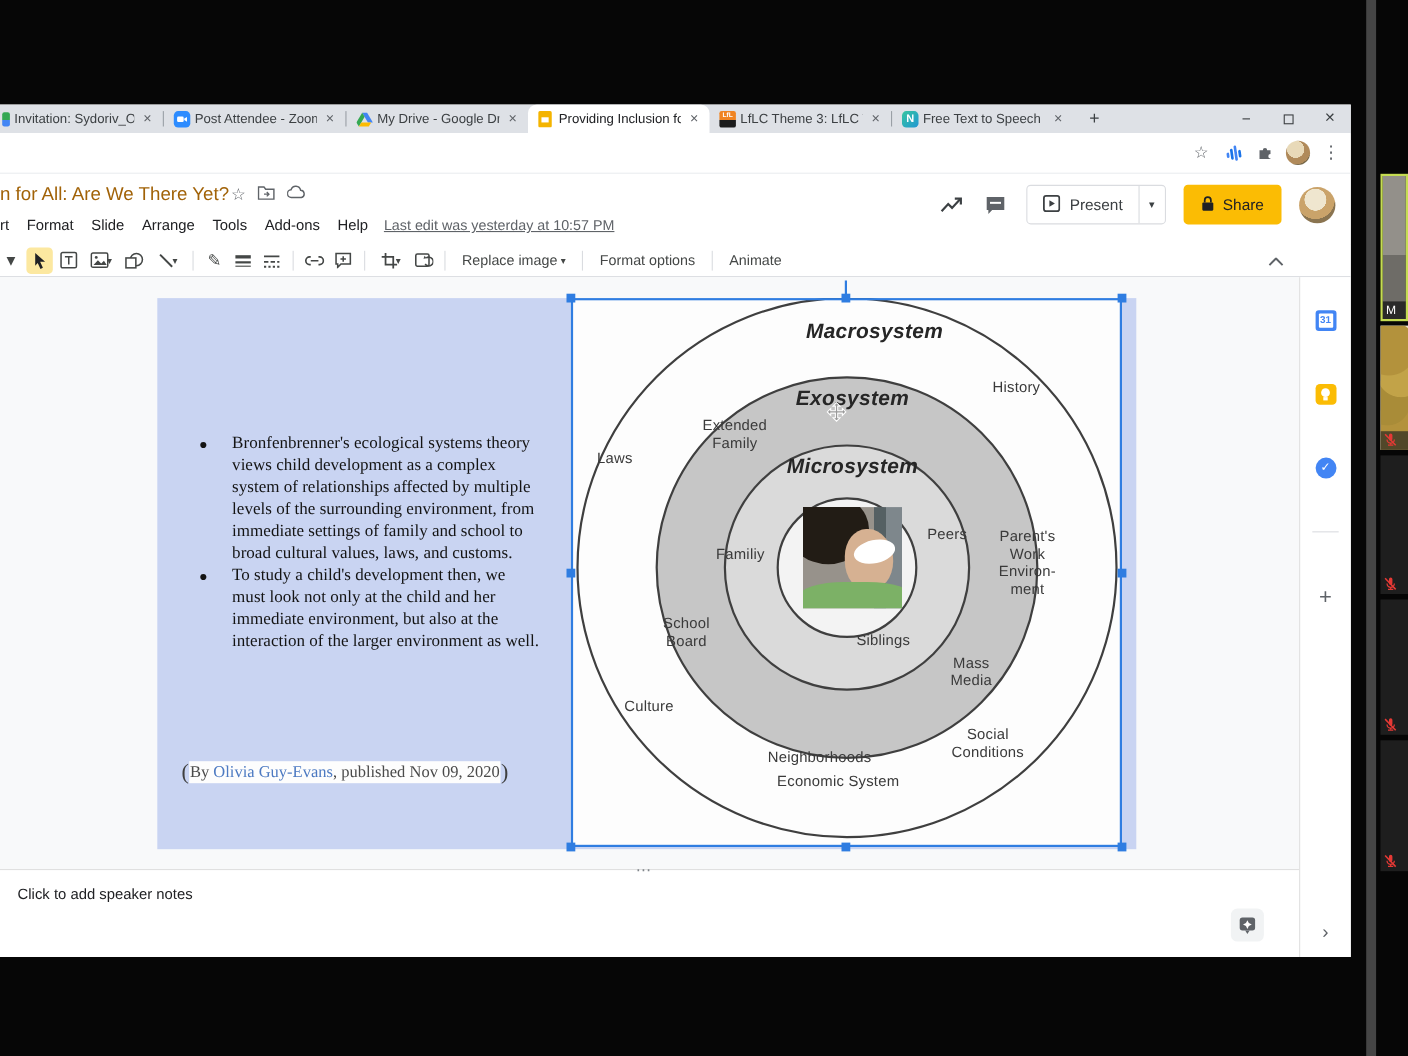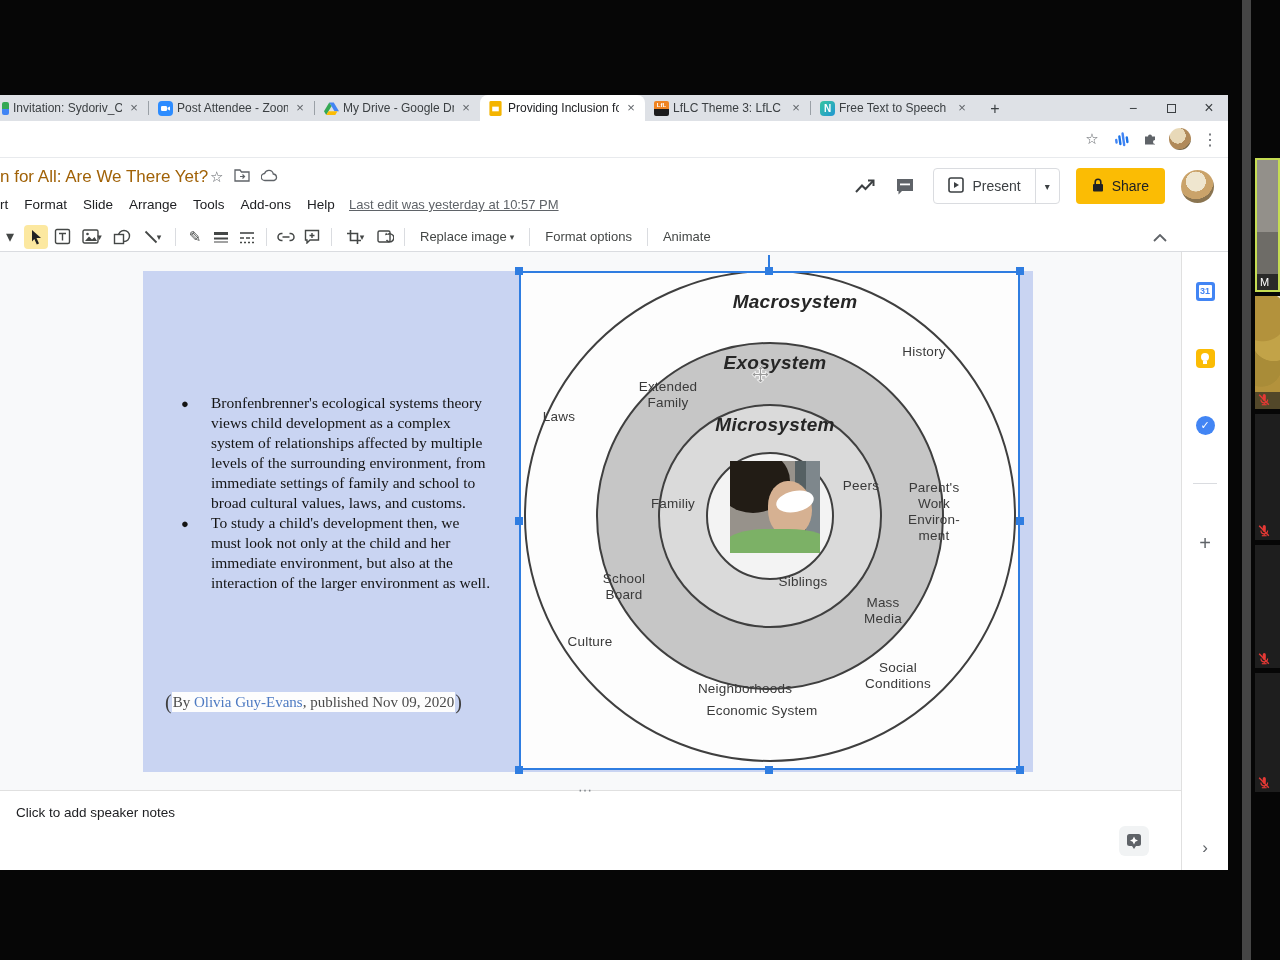--- a/index.html
+++ b/index.html
@@ -405,21 +405,21 @@
             <div class="dlabel plain" style="left: 149px; top: 124px;">Extended
 Family</div>
             <div class="dlabel plain" style="left: 40px; top: 146px;">Laws</div>
             <div class="dlabel ring" style="left: 256px; top: 154px;">Microsystem</div>
             <div class="dlabel plain" style="left: 342px; top: 215px;">Peers</div>
             <div class="dlabel plain" style="left: 154px; top: 233px;">Familiy</div>
             <div class="dlabel plain" style="left: 415px; top: 241px;">Parent's
 Work
 Environ-
 ment</div>
-            <div class="dlabel plain" style="left: 105px; top: 316px;">School
+            <div class="dlabel plain" style="left: 105px; top: 304px;">School
 Board</div>
             <div class="dlabel plain" style="left: 284px; top: 311px;">Siblings</div>
             <div class="dlabel plain" style="left: 364px; top: 340px;">Mass
 Media</div>
             <div class="dlabel plain" style="left: 71px; top: 371px;">Culture</div>
             <div class="dlabel plain" style="left: 226px; top: 386px; margin-top: 32px;">Neighborhoods</div>
             <div class="dlabel plain" style="left: 379px; top: 405px;">Social
 Conditions</div>
             <div class="dlabel plain" style="left: 243px; top: 440px;">Economic System</div>
           </div>

